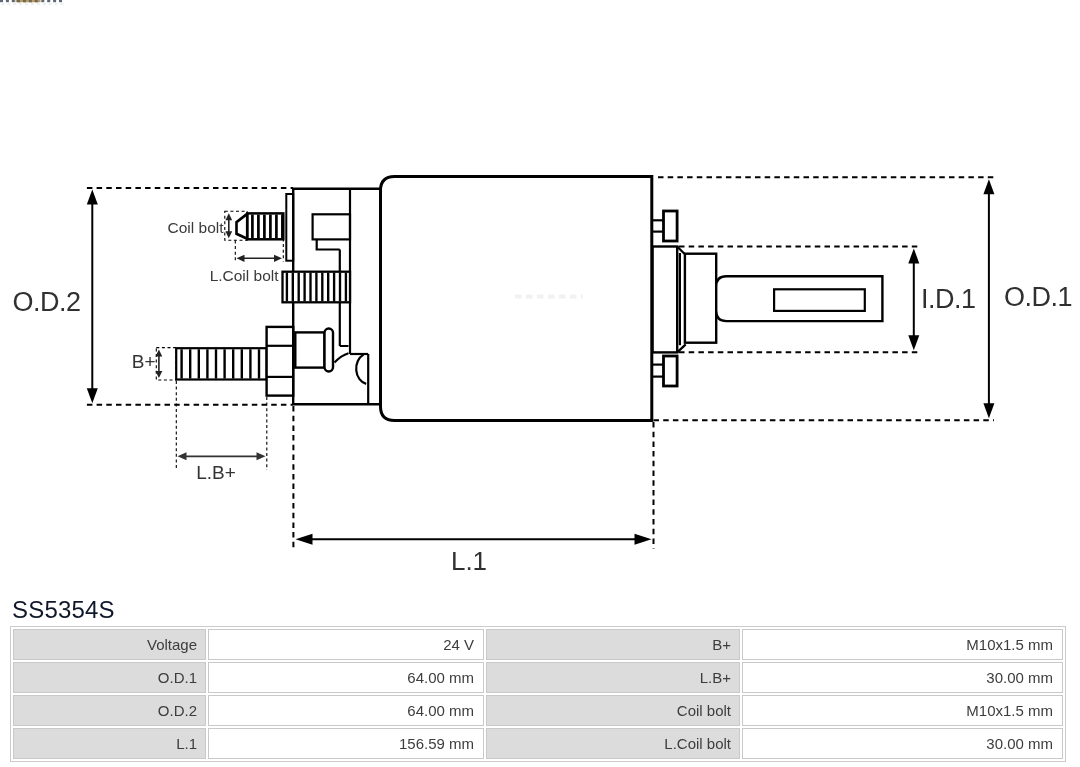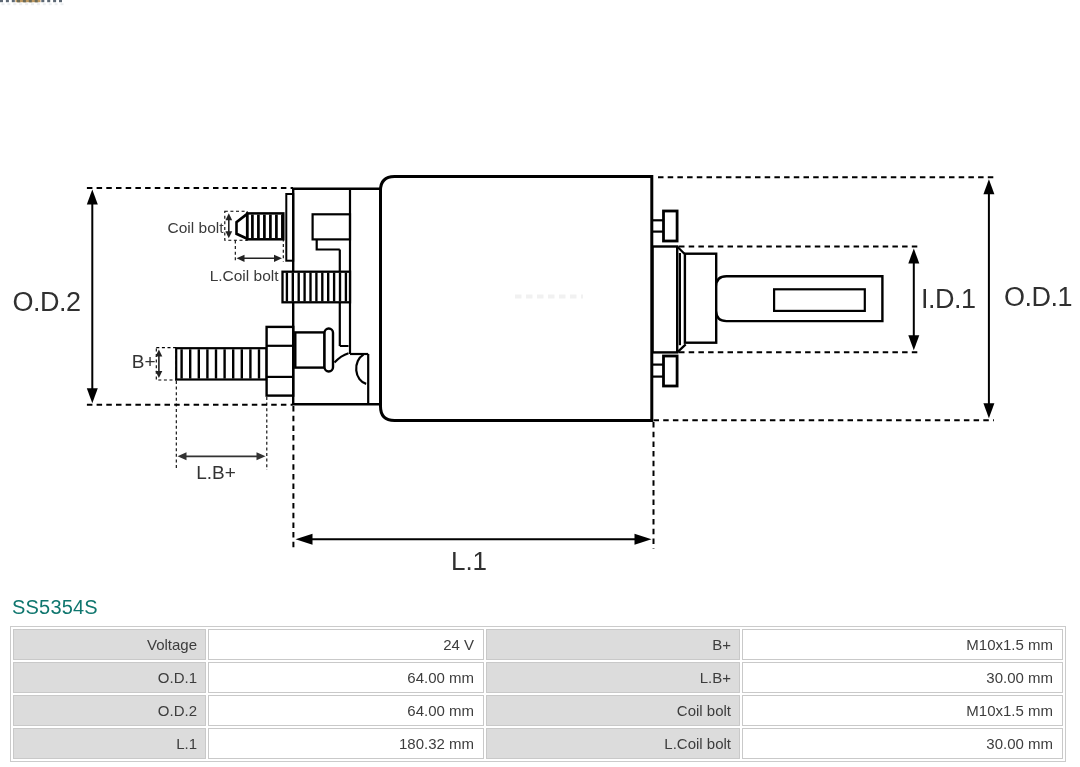--- a/index.html
+++ b/index.html
@@ -1,18 +1,18 @@
 <!DOCTYPE html>
 <html><head>
 <meta charset="utf-8">
 <style>
 html,body{margin:0;padding:0;background:#fff;width:1080px;height:767px;overflow:hidden;}
 body{font-family:"Liberation Sans", sans-serif;}
 #diag{position:absolute;left:0;top:0;}
-#title{position:absolute;left:12px;top:596px;font-size:20px;color:#0f766e;letter-spacing:0.2px;}
+#title{position:absolute;left:12px;top:596px;font-size:24px;color:#0f172a;letter-spacing:0.2px;}
 #tbl{position:absolute;left:10px;top:626px;border-collapse:separate;border-spacing:2px;
      border:1px solid #cbcbcb;table-layout:fixed;width:1056px;font-size:15px;color:#3d3d3d;}
 #tbl td{border:1px solid #c9c9c9;text-align:right;padding:0 8px 0 0;height:29px;overflow:hidden;}
 #tbl td.l{background:#dcdcdc;margin-left:34px;}
 #tbl td.v{background:#ffffff;padding-right:9px;}
 </style>
 </head>
 <body>
 <svg id="diag" width="1080" height="600" viewBox="0 0 1080 600" font-family="Liberation Sans, sans-serif">
 <rect x="0.0" y="0" width="3" height="2.2" fill="#5d6874"></rect>
@@ -174,18 +174,18 @@
         <td class="v">30.00 mm</td>
       </tr>
 <tr>
         <td class="l">O.D.2</td>
         <td class="v">64.00 mm</td>
         <td class="l">Coil bolt</td>
         <td class="v">M10x1.5 mm</td>
       </tr>
 <tr>
         <td class="l">L.1</td>
-        <td class="v">180.32 mm</td>
+        <td class="v">156.59 mm</td>
         <td class="l">L.Coil bolt</td>
         <td class="v">30.00 mm</td>
       </tr>
 </tbody>
   </table>
 
 </body></html>

